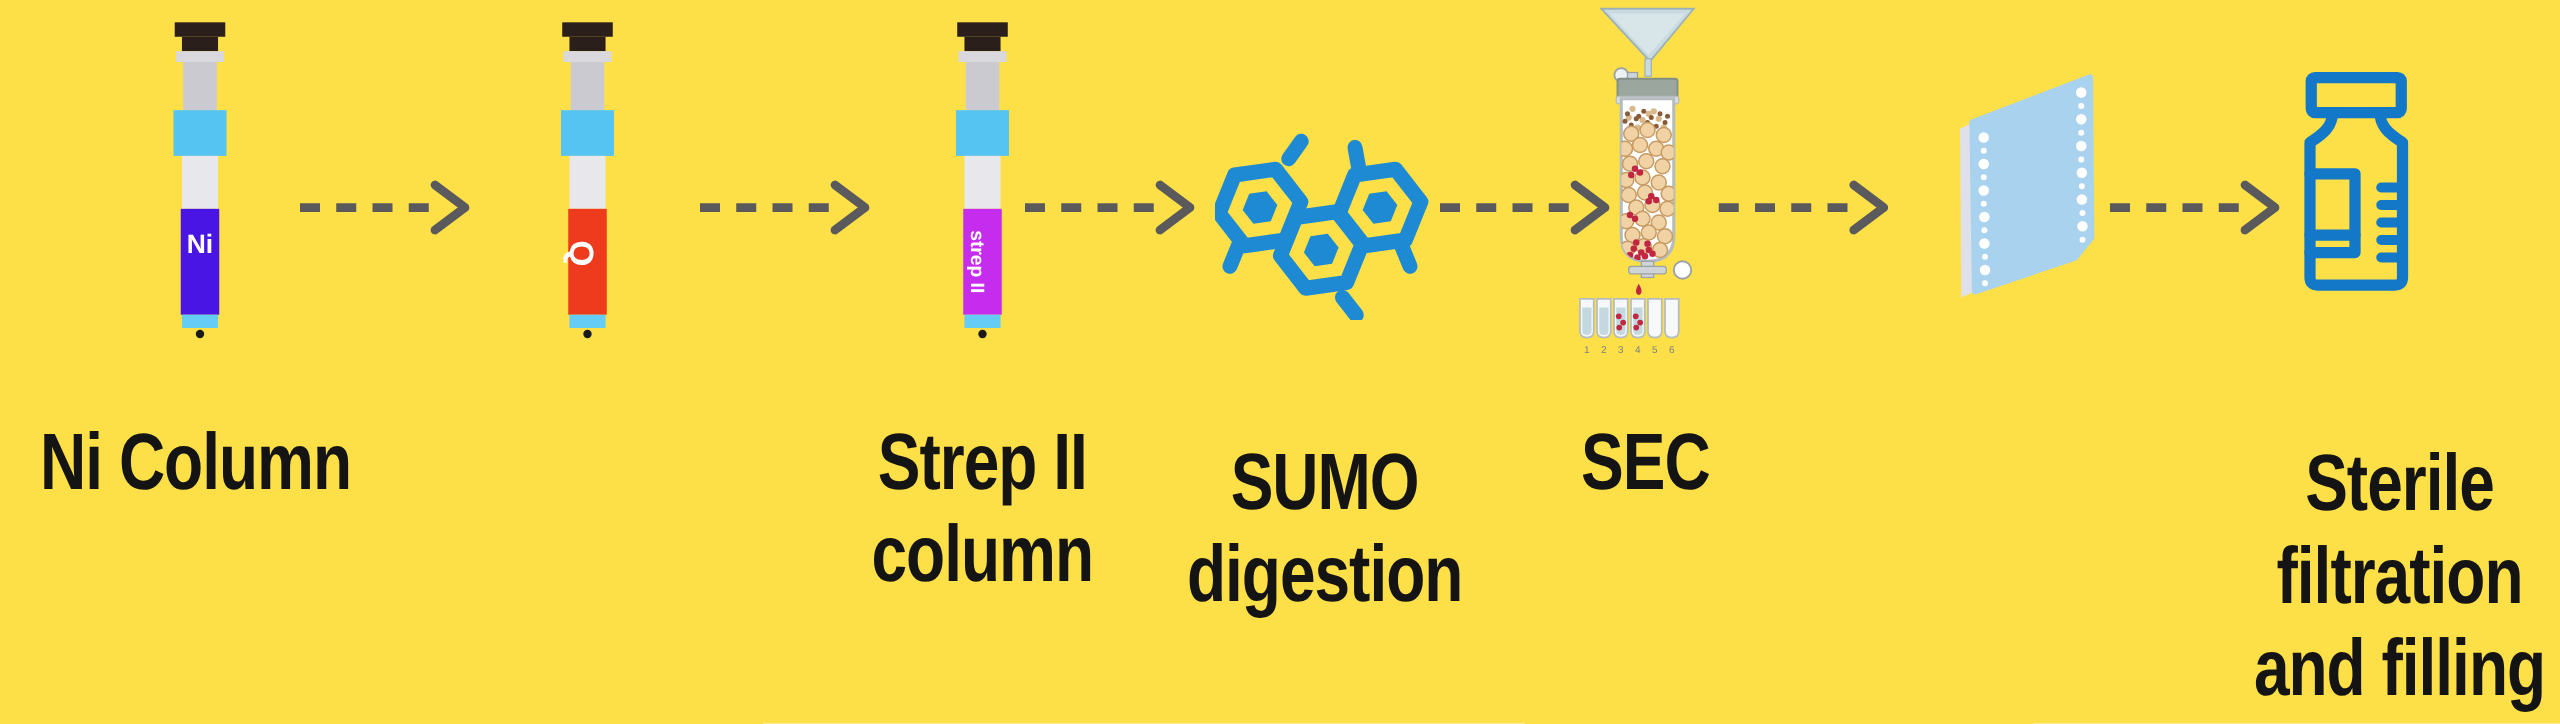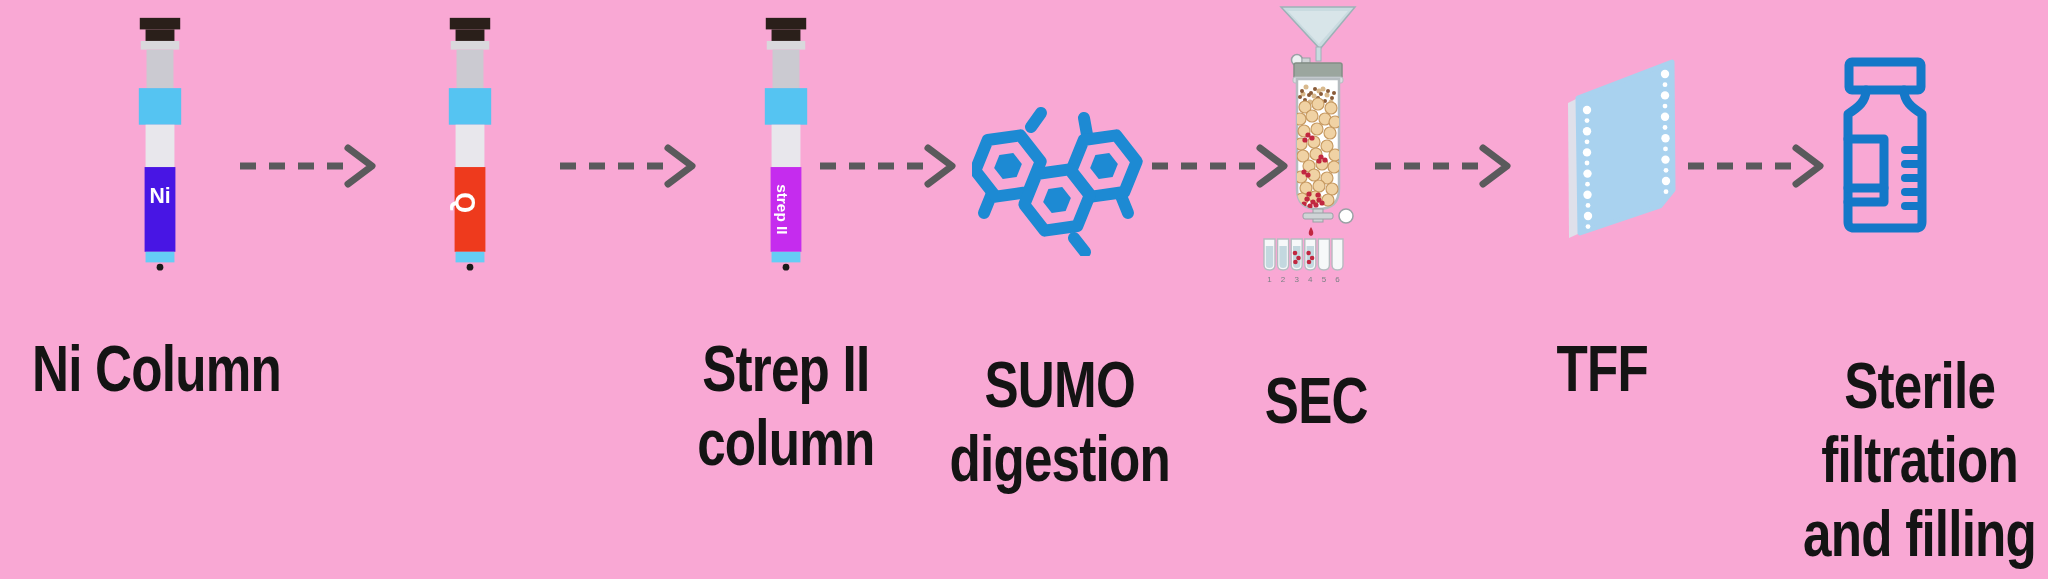--- a/index.html
+++ b/index.html
@@ -1,16 +1,16 @@
 <!DOCTYPE html>
 <html style="--label-text: #141414; --arrow: #5a5a5c; --column-cap: #2a1f1a; --column-metal: #d9d8dc; --column-neck: #cbcad1; --column-blue: #55c4f2; --column-body: #e8e7ec; --column-tip: #65cdf5; --molecule-blue: #1d8ad3; --tff-panel: #a9d2ef; --tff-edge: #dfe0ea; --vial-outline: #1478c8; --sec-bead: #f0d2a4; --sec-red: #c12740; --sec-liquid: #c3d8df;"><head>
 <meta charset="utf-8">
 <style>
   html,body{margin:0;padding:0;background:#fff;}
-  #canvas{position:relative;width:2048px;height:579px;background:#f9a8d4;overflow:hidden;
+  #canvas{position:relative;width:2048px;height:579px;background:#fde047;overflow:hidden;
           font-family:"Liberation Sans",sans-serif;}
   .abs{position:absolute;}
   
   .step-label{position:absolute;width:320px;text-align:center;}
   .step-label .lines{display:inline-block;transform:scaleX(.8);transform-origin:50% 0;}
   .label-line{font-weight:700;font-size:64px;line-height:74px;color:var(--label-text);
               white-space:nowrap;letter-spacing:-1px;}
   
   .col-cap{fill:var(--column-cap);}
   .col-metal{fill:var(--column-metal);}
@@ -336,25 +336,22 @@
       <div class="label-line">Strep II</div>
       <div class="label-line">column</div>
     </div>
   </div>
   <div class="step-label" style="left:900px;top:348px;">
     <div class="lines">
       <div class="label-line">SUMO</div>
       <div class="label-line">digestion</div>
     </div>
   </div>
-  <div class="step-label" style="left:1156px;top:332px;margin-top:32px;">
+  <div class="step-label" style="left:1156px;top:332px;">
     <div class="lines"><div class="label-line">SEC</div></div>
-  </div>
-  <div class="step-label" style="left:1442px;top:332px;">
-    <div class="lines"><div class="label-line">TFF</div></div>
   </div>
   <div class="step-label" style="left:1760px;top:332px;margin-top:17px;">
     <div class="lines">
       <div class="label-line">Sterile</div>
       <div class="label-line">filtration</div>
       <div class="label-line">and filling</div>
     </div>
   </div>
 
 </div>

